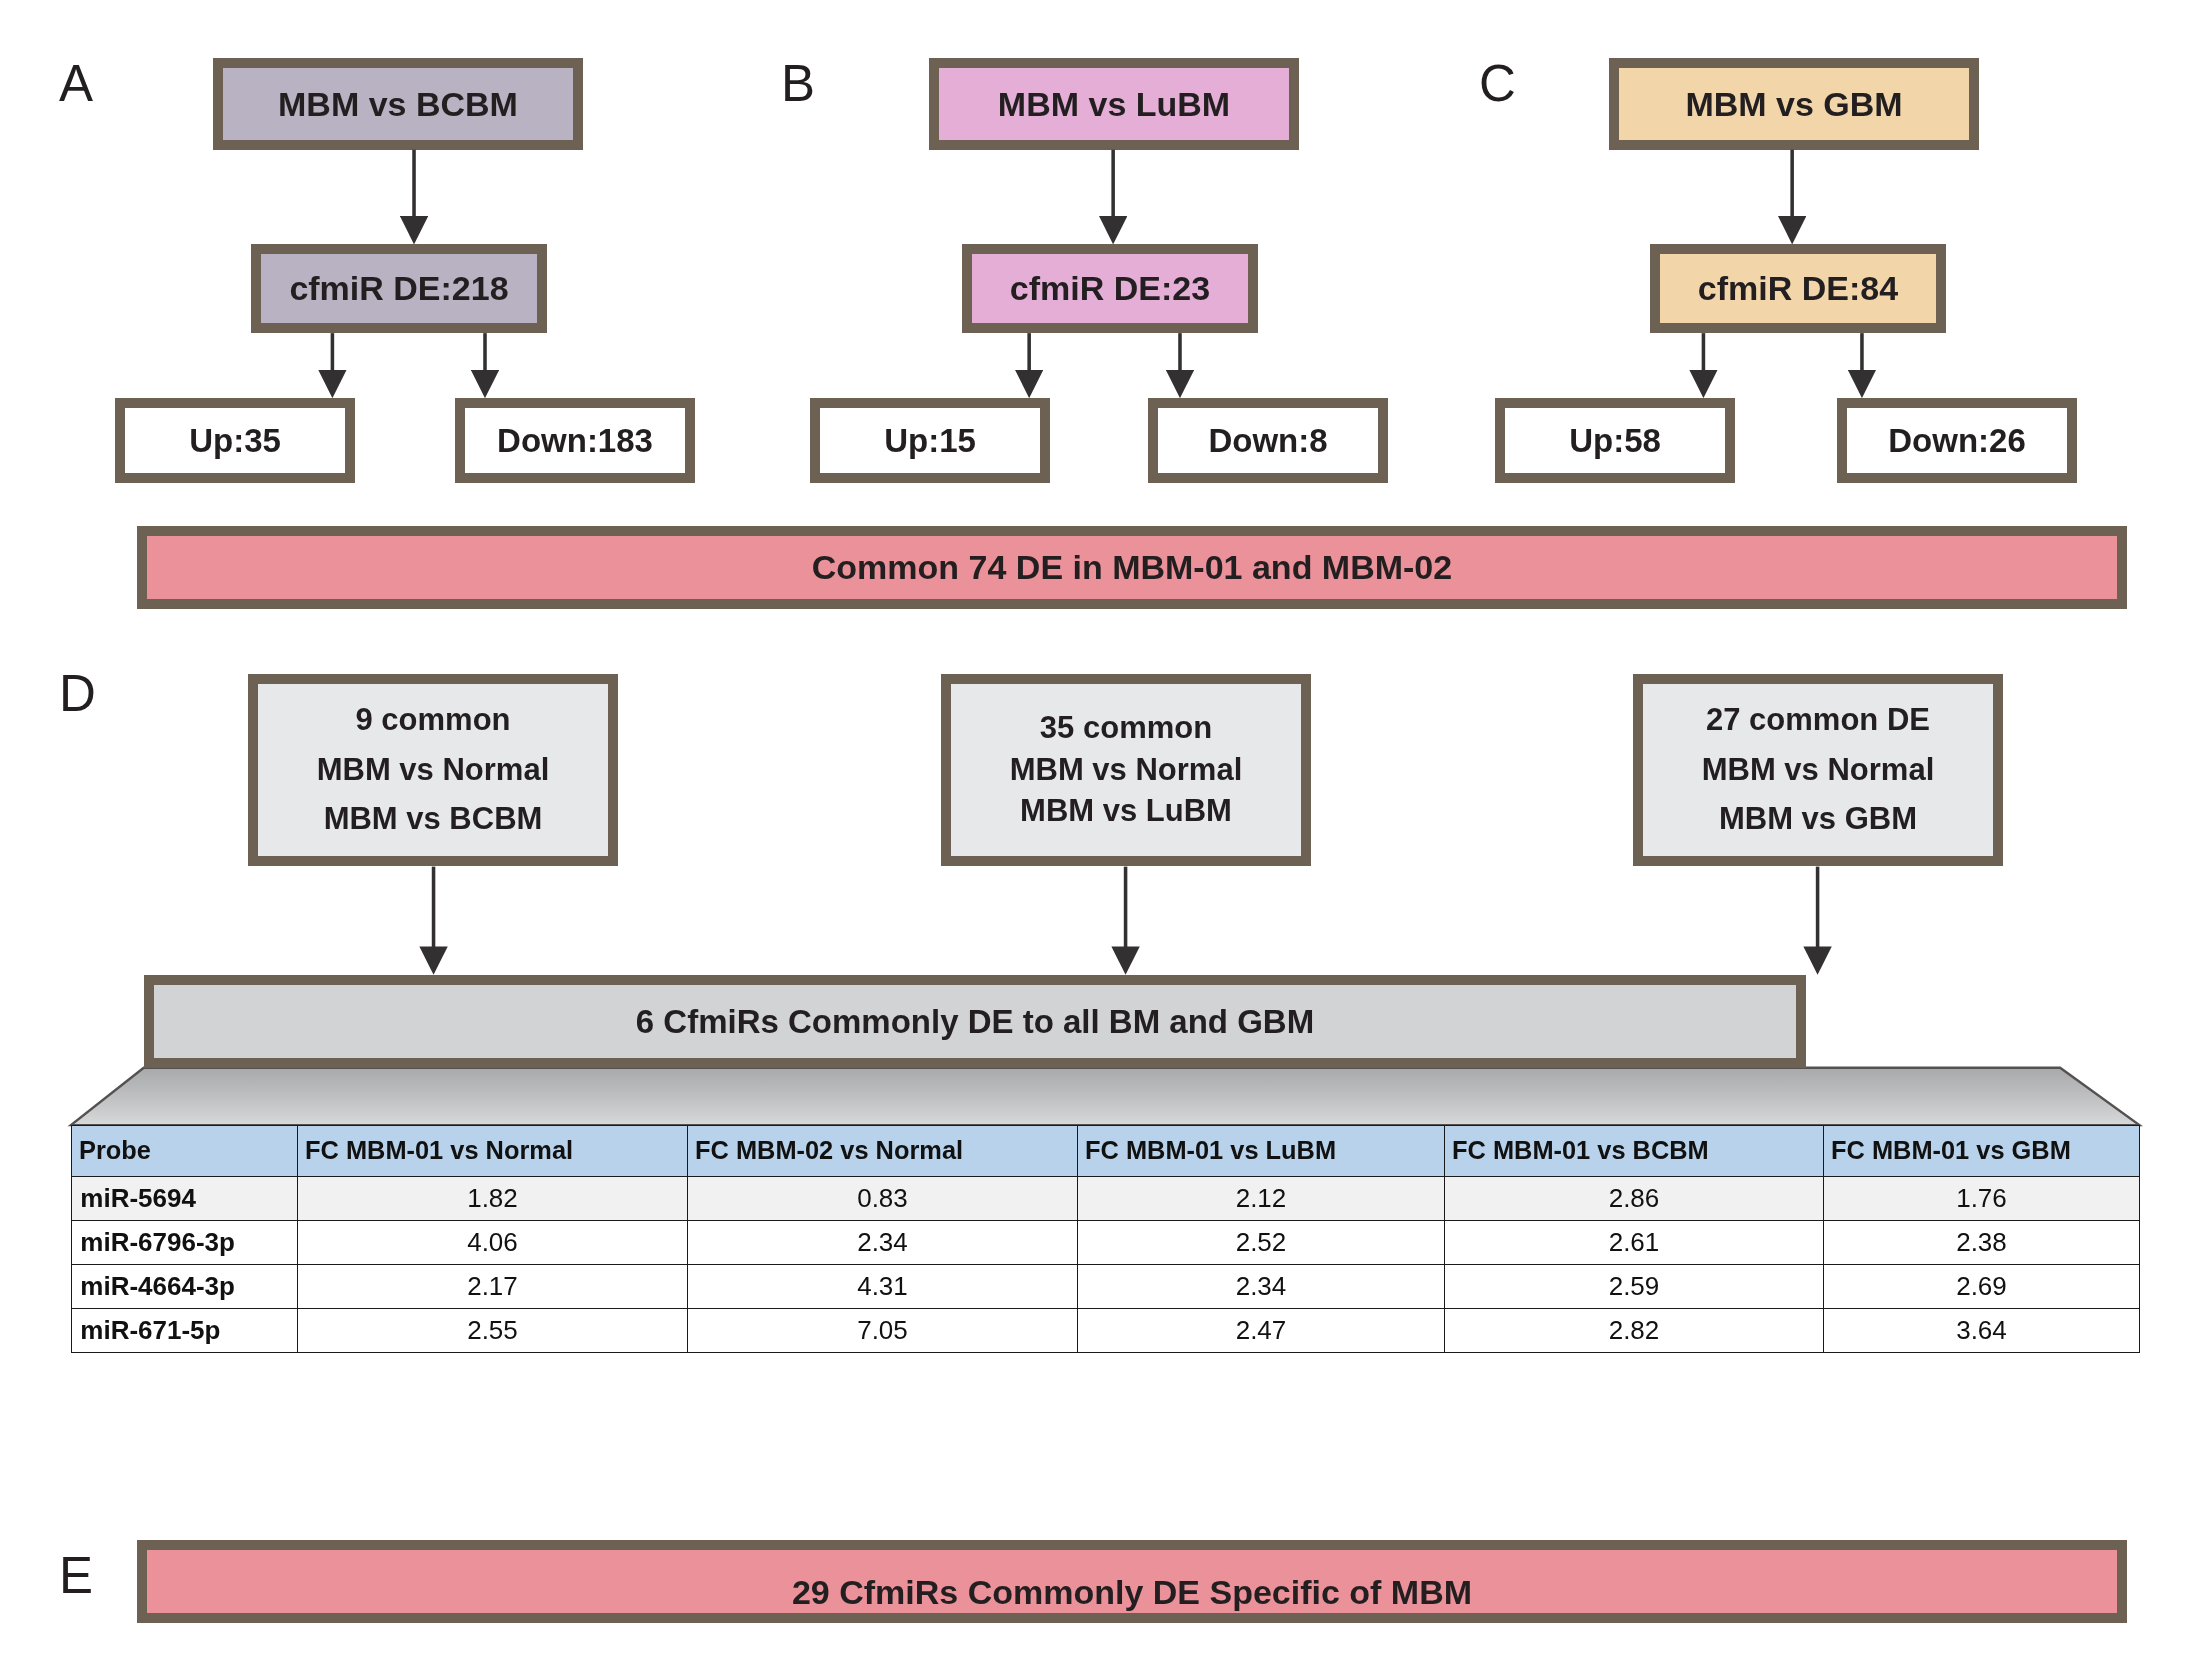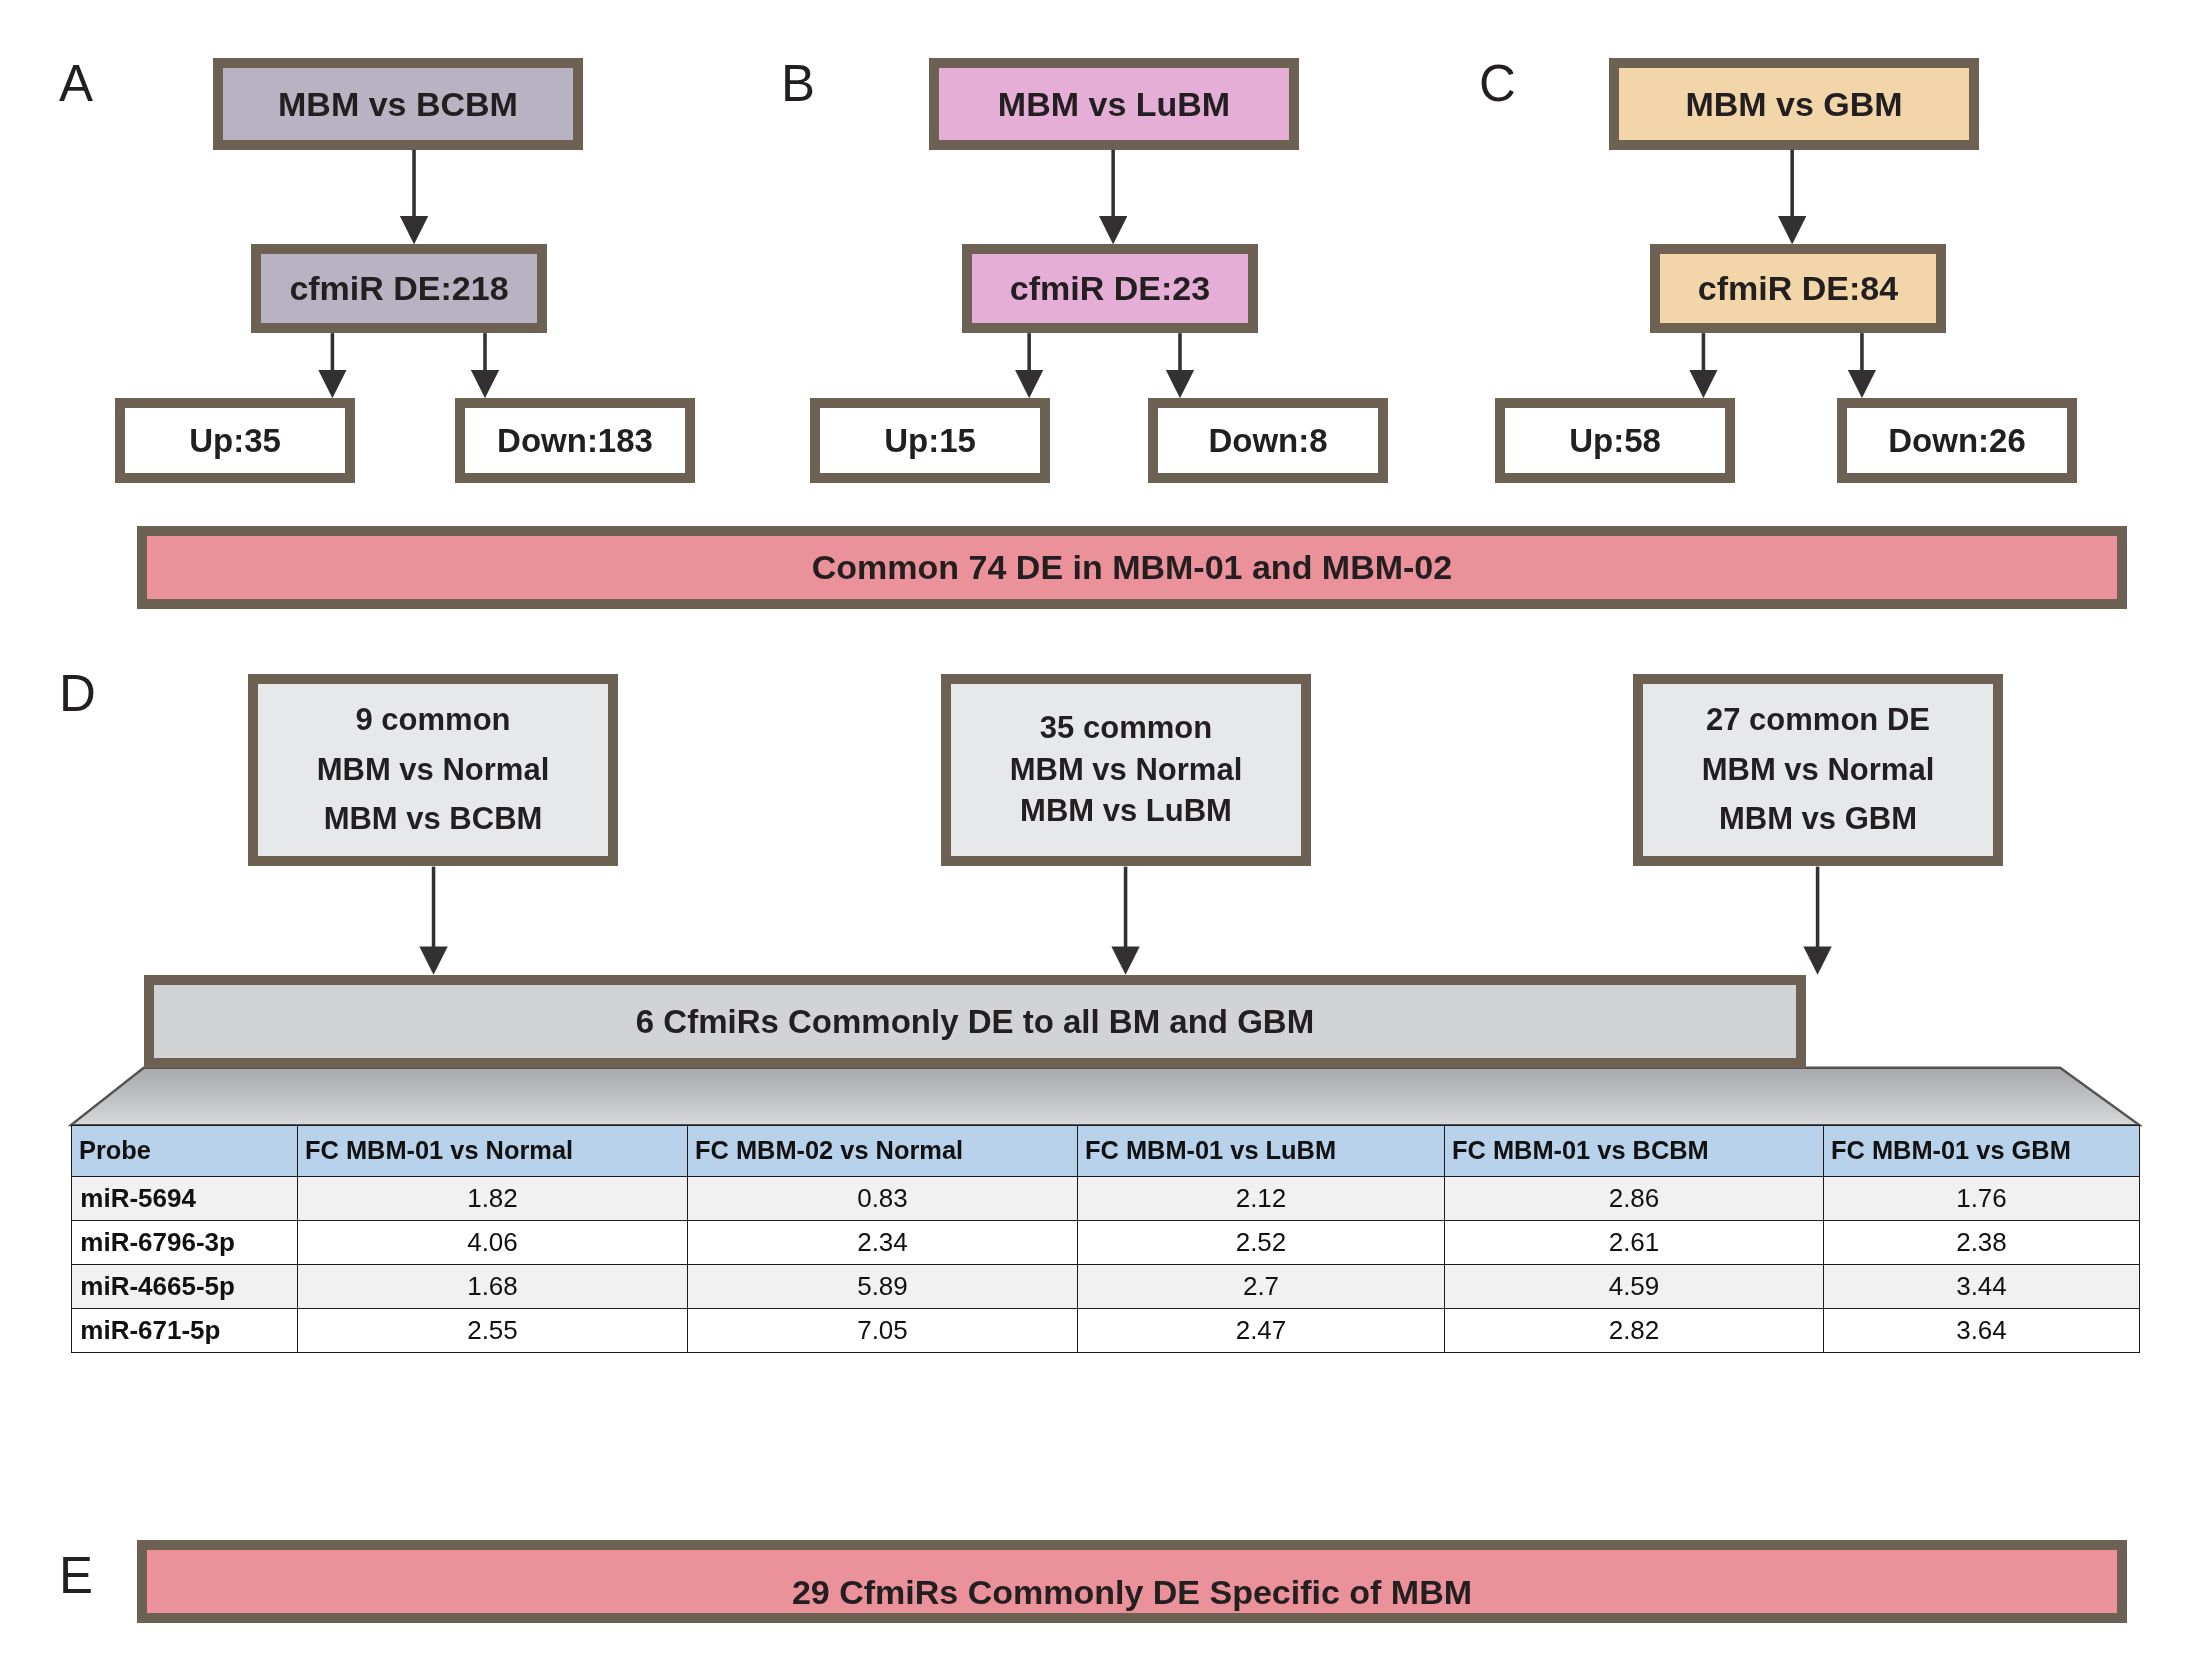--- a/index.html
+++ b/index.html
@@ -211,27 +211,27 @@
         <td>1.76</td>
       </tr>
       <tr class="even">
         <td class="probe">miR-6796-3p</td>
         <td>4.06</td>
         <td>2.34</td>
         <td>2.52</td>
         <td>2.61</td>
         <td>2.38</td>
       </tr>
-      <tr class="odd">
-        <td class="probe">miR-4665-5p</td>
-        <td>1.68</td>
-        <td>5.89</td>
-        <td>2.7</td>
-        <td>4.59</td>
-        <td>3.44</td>
+      <tr class="even">
+        <td class="probe">miR-4664-3p</td>
+        <td>2.17</td>
+        <td>4.31</td>
+        <td>2.34</td>
+        <td>2.59</td>
+        <td>2.69</td>
       </tr>
       <tr class="even">
         <td class="probe">miR-671-5p</td>
         <td>2.55</td>
         <td>7.05</td>
         <td>2.47</td>
         <td>2.82</td>
         <td>3.64</td>
       </tr>
     </tbody>

